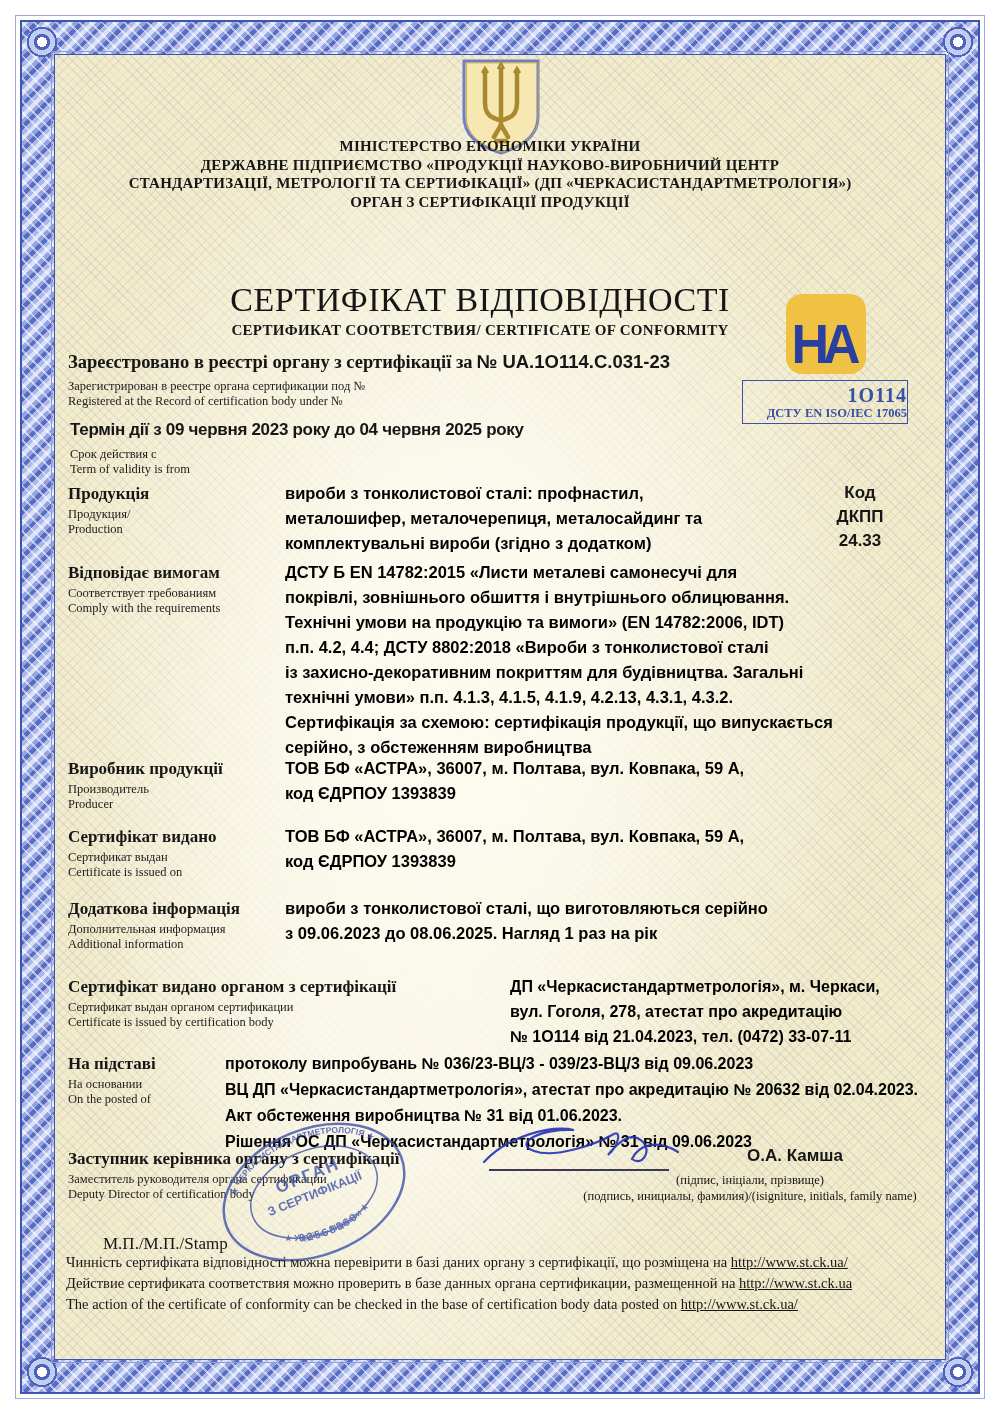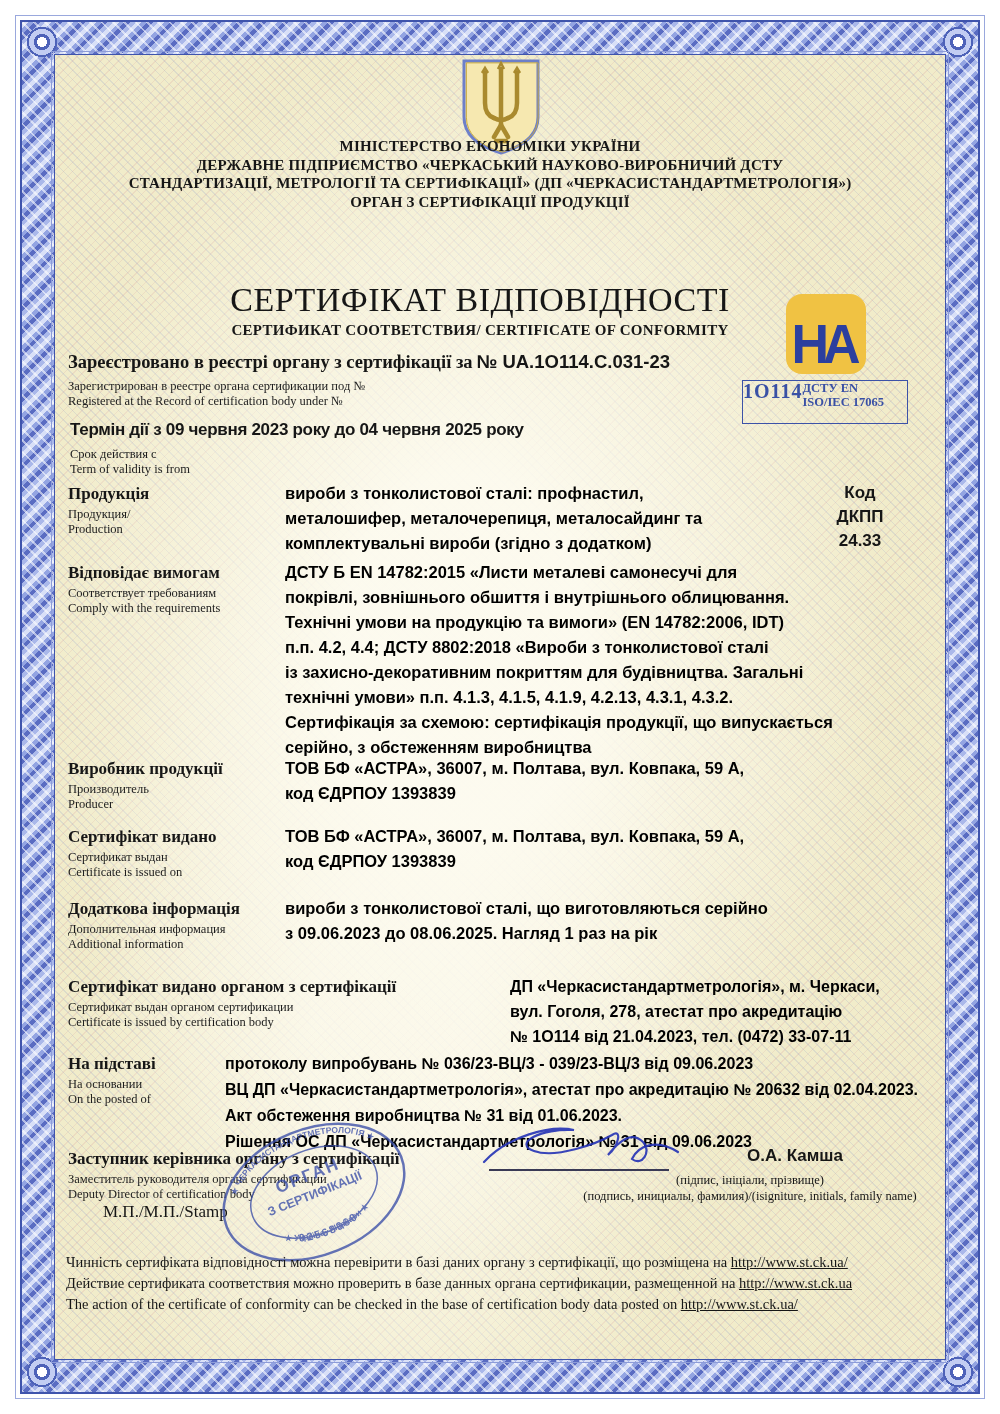--- a/index.html
+++ b/index.html
@@ -33,30 +33,30 @@
   .title-main{font-weight:400;font-size:34px;letter-spacing:.5px;}
   .title-sub{font-weight:700;font-size:15px;letter-spacing:.3px;}
   .reg-uk{font-weight:700;font-size:18.5px;}
   .reg-num{font-family:"Liberation Sans",sans-serif;font-weight:700;font-size:18.5px;}
   .term{font-family:"Liberation Sans",sans-serif;font-weight:700;font-size:17px;letter-spacing:-.3px;}
   .naau-badge{left:786px;top:294px;width:80px;height:80px;border-radius:16px;background:#f0c243;
       display:flex;align-items:flex-end;justify-content:center;}
   .naau-badge span{font-family:"Liberation Sans",sans-serif;font-weight:700;font-size:52px;color:#2b3f9e;
       letter-spacing:-6px;transform:scaleY(1.08);padding-right:6px;}
   .codebox{left:742px;top:380px;width:164px;height:42px;border:1.5px solid #3c52a8;color:#3950a5;
-      display:flex;flex-direction:row;align-items:flex-start;justify-content:center;}
+      display:flex;flex-direction:column;align-items:flex-end;justify-content:center;}
   .codebox .n{font-weight:700;font-size:20px;line-height:21px;letter-spacing:1px;}
   .codebox .s{font-weight:700;font-size:12.5px;line-height:14px;}
   .dkpp{font-family:"Liberation Sans",sans-serif;font-weight:700;font-size:17px;line-height:24px;text-align:center;}
   .sig-line{left:489px;top:1169px;width:180px;height:2px;background:#3a3a55;}
   .cap{font-size:12.5px;line-height:15.5px;}
   .footer-line{font-size:14.5px;line-height:21px;white-space:nowrap;}
   .footer-line .link{text-decoration:underline;}
   .signer{font-family:"Liberation Sans",sans-serif;font-weight:700;font-size:17px;}
-  .mp{font-size:17px;}
+  .mp{font-size:17px;margin-top:32px;}
   svg text{fill:#3a4ea8;}
 </style>
 </head>
 <body>
 
 <div class="page">
   <div class="outerline"></div>
   <div class="band">
     <div class="corner tl"></div>
     <div class="corner tr"></div>
@@ -78,21 +78,21 @@
     </g>
     <g stroke="#a98a2f" stroke-width="2.5" fill="none">
       <path d="M42,12 L45,6 L48,12"></path>
         <path d="M26,16 L29,11 L32,16"></path>
         <path d="M58,16 L61,11 L64,16"></path>
     </g>
   </svg>
 
   <div class="abs ministry center" style="left:70px;right:90px;top:137px">
     <div>МІНІСТЕРСТВО ЕКОНОМІКИ УКРАЇНИ</div>
-    <div>ДЕРЖАВНЕ ПІДПРИЄМСТВО «ЧЕРКАСЬКИЙ НАУКОВО-ВИРОБНИЧИЙ ДСТУ</div>
+    <div>ДЕРЖАВНЕ ПІДПРИЄМСТВО «ПРОДУКЦІЇ НАУКОВО-ВИРОБНИЧИЙ ЦЕНТР</div>
     <div>СТАНДАРТИЗАЦІЇ, МЕТРОЛОГІЇ ТА СЕРТИФІКАЦІЇ» (ДП «ЧЕРКАСИСТАНДАРТМЕТРОЛОГІЯ»)</div>
     <div>ОРГАН З СЕРТИФІКАЦІЇ ПРОДУКЦІЇ</div>
   </div>
 
   <div class="abs title-main center" style="left:70px;right:110px;top:281px">СЕРТИФІКАТ ВІДПОВІДНОСТІ</div>
   <div class="abs title-sub center" style="left:70px;right:110px;top:322px">СЕРТИФИКАТ СООТВЕТСТВИЯ/ CERTIFICATE OF CONFORMITY</div>
 
   <div class="abs naau-badge">
     <span>НА</span>
   </div>

